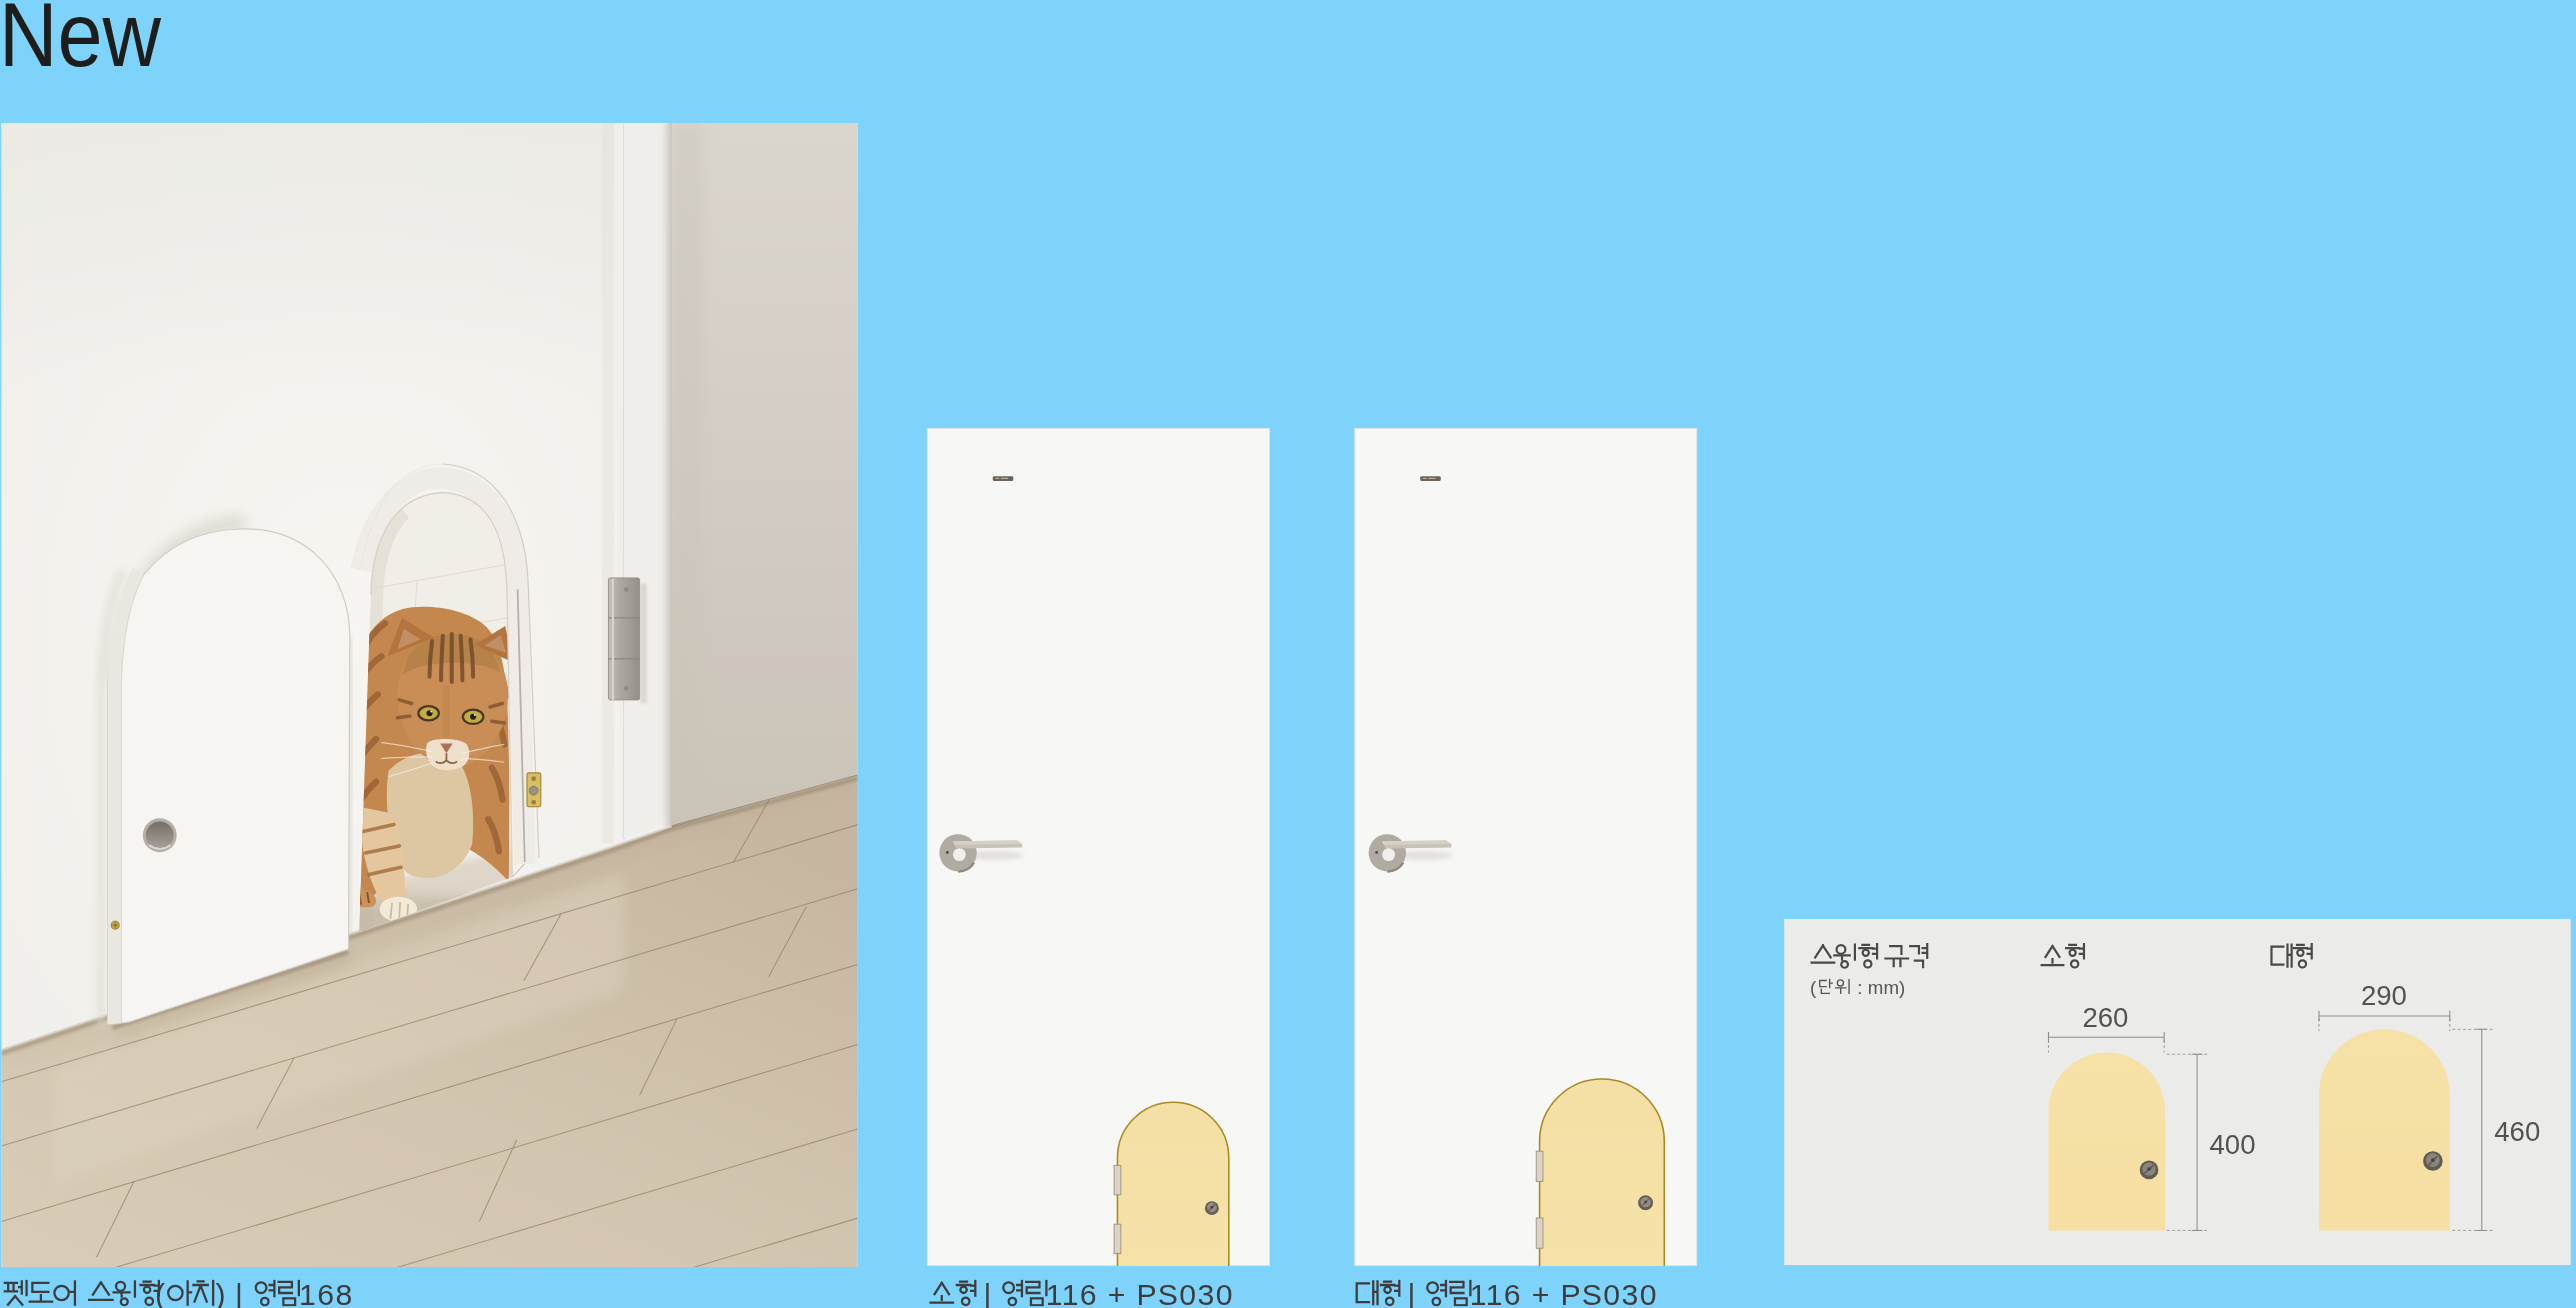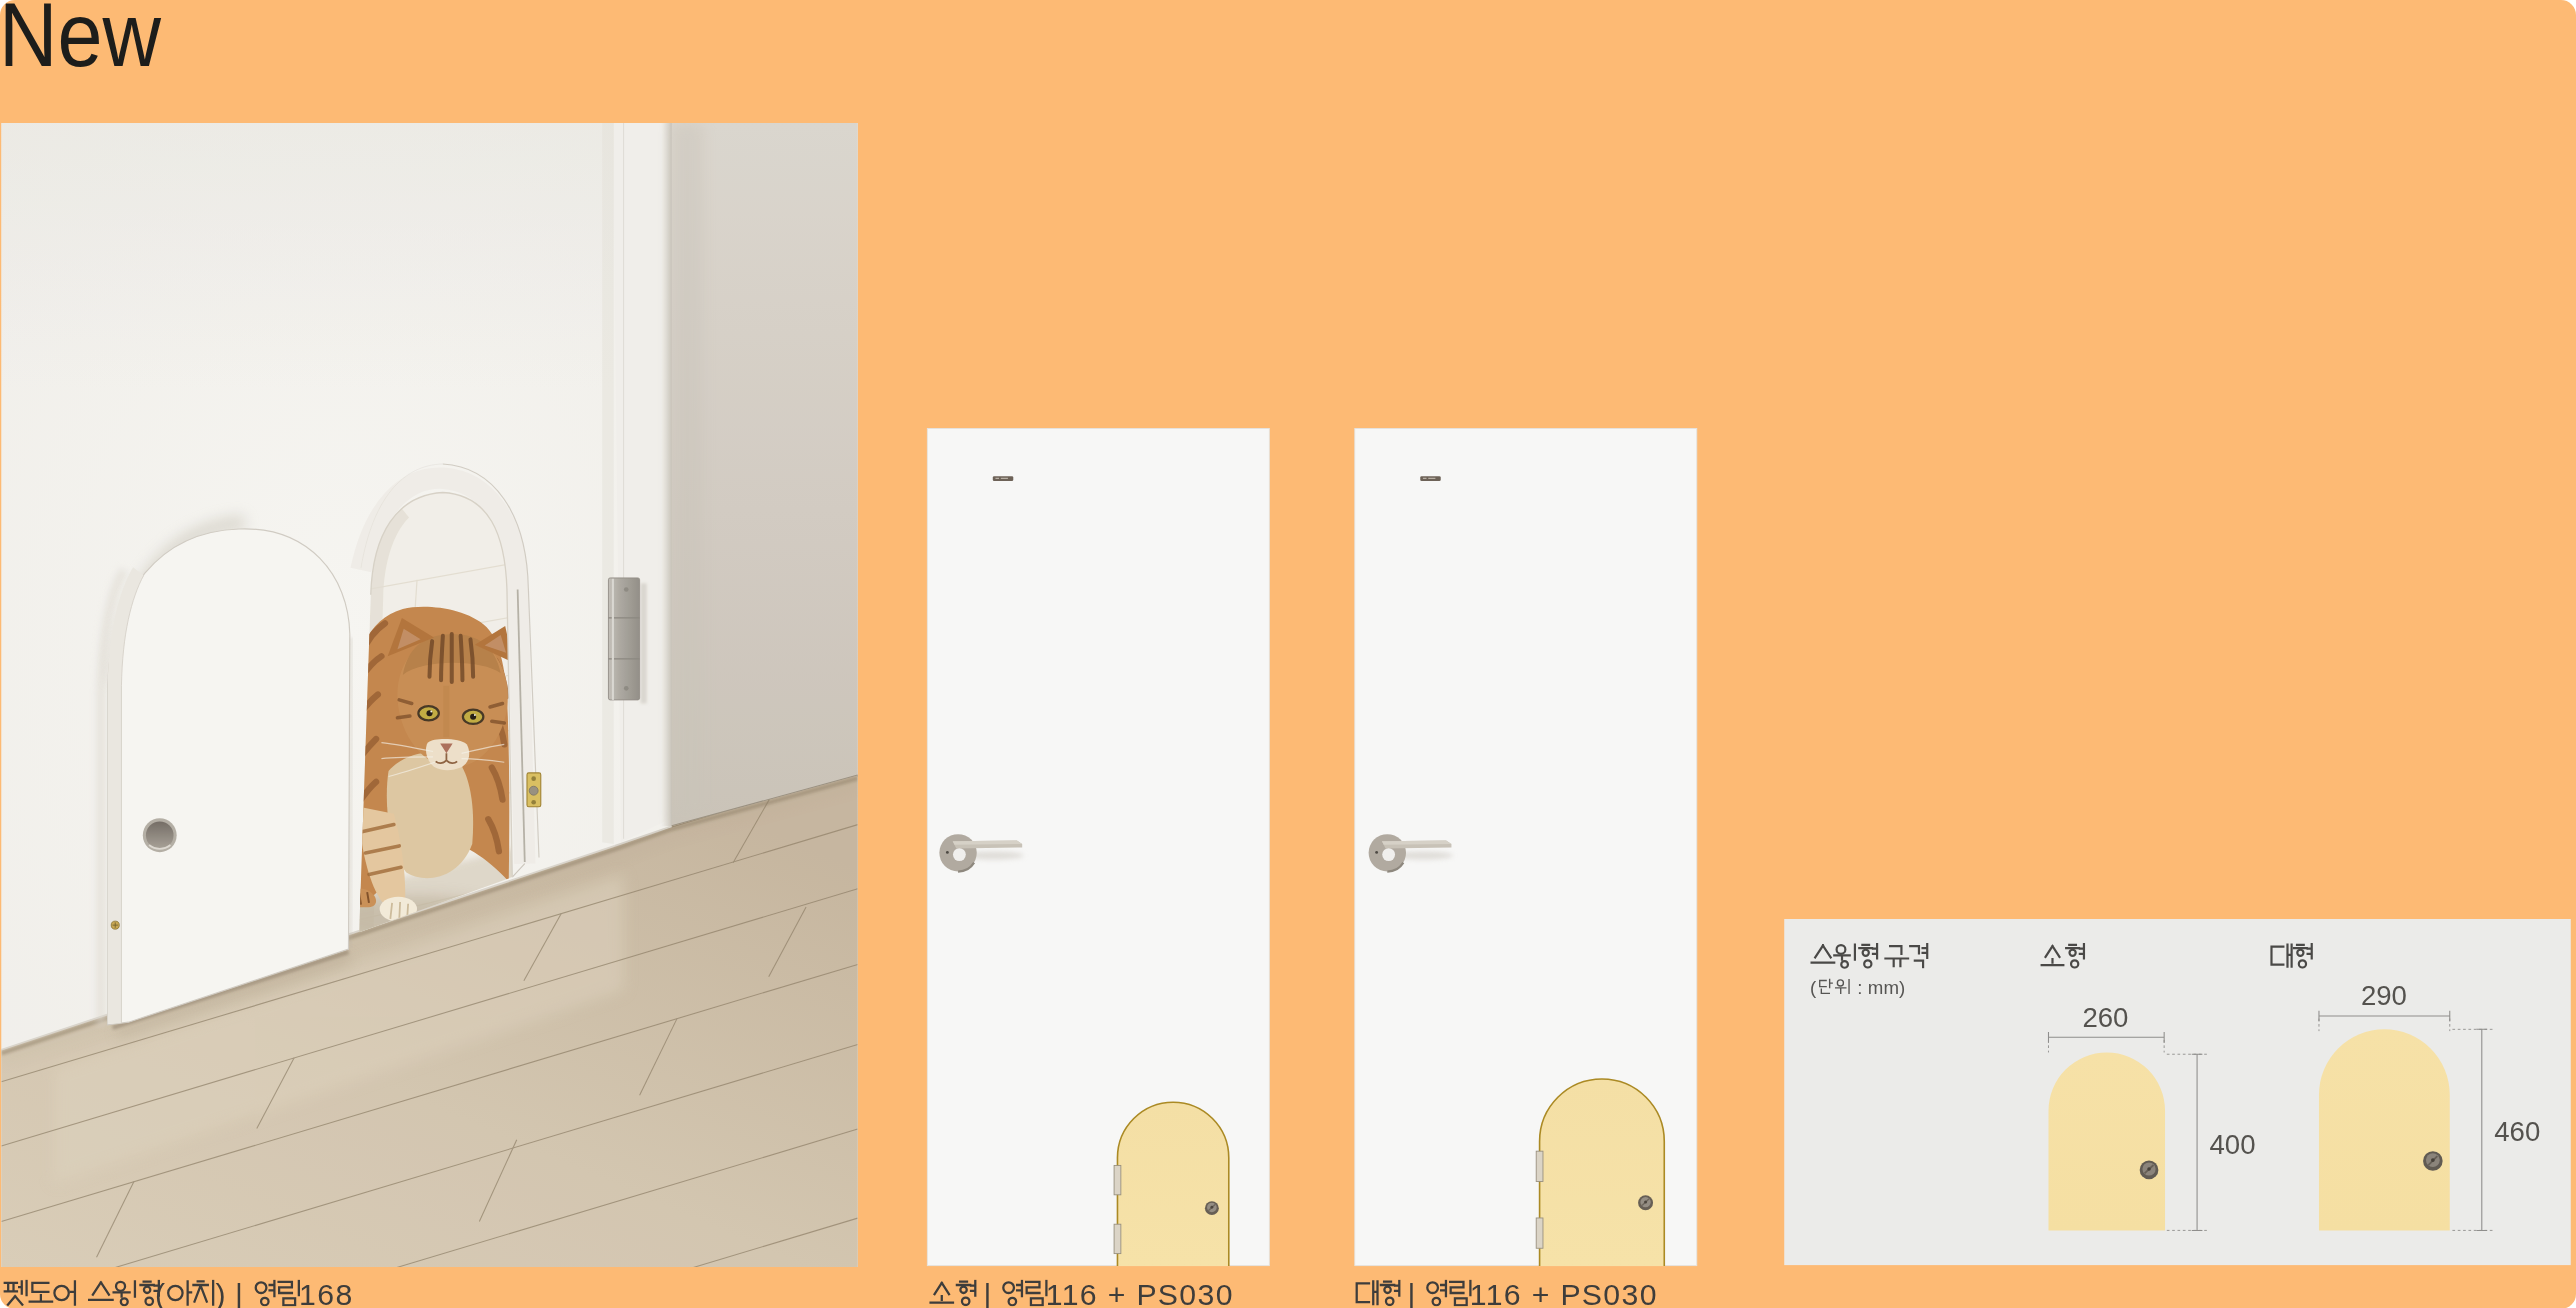--- a/index.html
+++ b/index.html
@@ -1,16 +1,16 @@
 <!DOCTYPE html>
 <html style="font-size:14.2px"><head>
 <meta charset="utf-8">
 <style>
   html,body{margin:0;padding:0;background:#ffffff;font-family:"Liberation Sans",sans-serif;}
-  #page{position:relative;width:2576px;height:1309px;overflow:hidden;background:#fdba74;border-radius:15px;}
+  #page{position:relative;width:2576px;height:1309px;overflow:hidden;background:#7dd3fc;}
   .abs{position:absolute;}
   svg{display:block;}
   .hg{stroke:currentColor;stroke-width:8.5;fill:none;stroke-linecap:square;}
 </style>
 </head>
 <body>
 
 <svg width="0" height="0" style="position:absolute">
 <defs>
 <symbol id="h-pet" viewBox="0 0 100 100">

